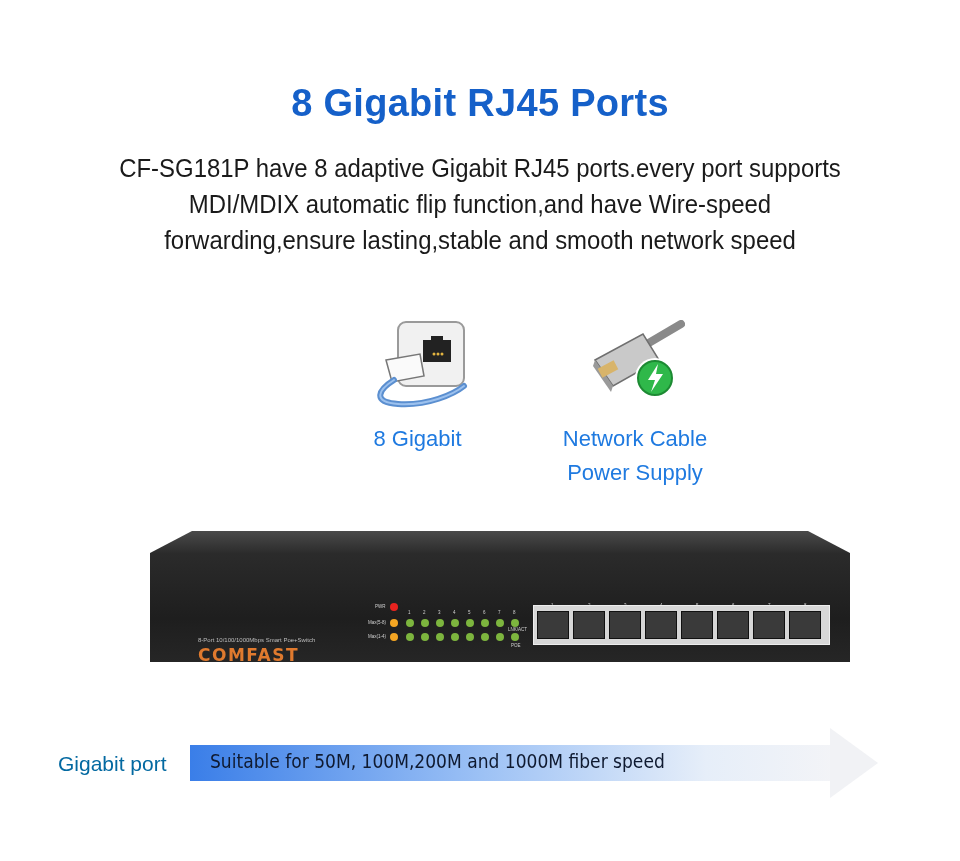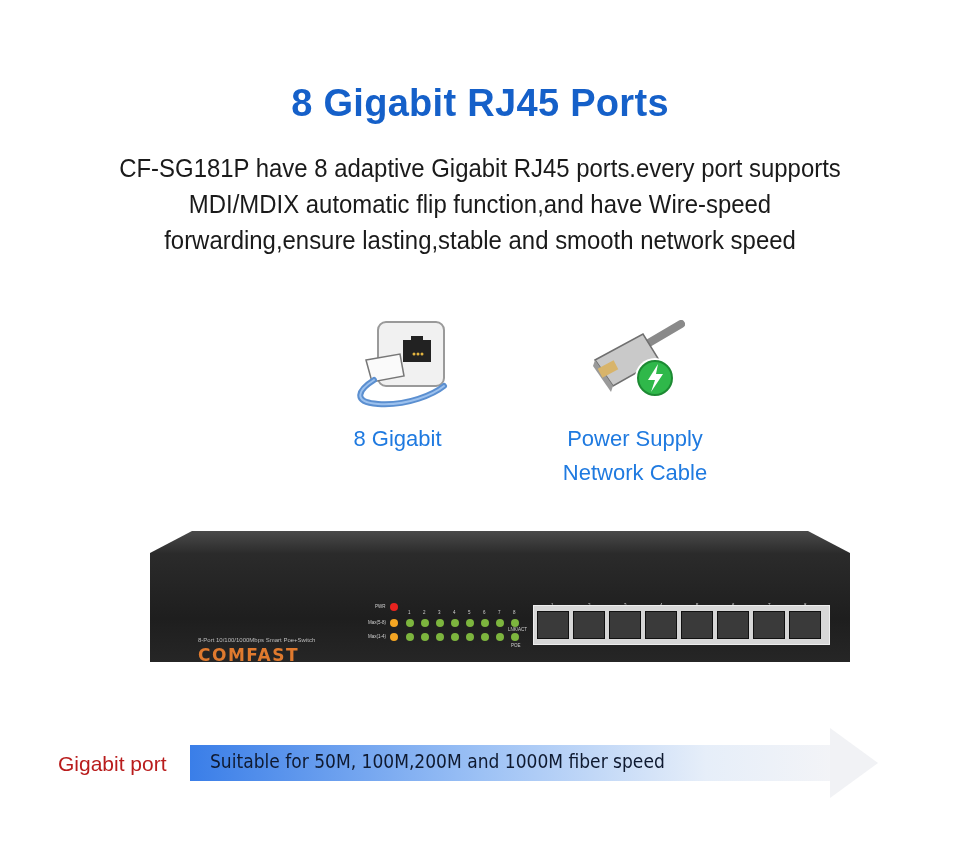--- a/index.html
+++ b/index.html
@@ -1,37 +1,37 @@
 <!DOCTYPE html>
 <html><head>
 <meta charset="utf-8">
 <style>
   html, body { margin:0; padding:0; }
   body { width:960px; height:861px; background:#ffffff; position:relative; overflow:hidden; font-family:"Liberation Sans", sans-serif; }
   .title { position:absolute; top:82px; left:0; width:960px; text-align:center; font-size:38px; font-weight:bold; color:#1560c9; letter-spacing:0.3px; }
   .desc { position:absolute; top:150px; left:0; width:960px; text-align:center; font-size:26px; line-height:36px; color:#1a1a1a; transform:scaleX(0.92); transform-origin:center; }
   .desc div { white-space:nowrap; }
   .feature { position:absolute; text-align:center; color:#1f7ae0; font-size:22px; line-height:34px; }
-  .feat1 { left:330px; top:320px; width:135px; }
+  .feat1 { left:350px; top:320px; width:135px; }
   .feat2 { left:540px; top:320px; width:190px; }
   .feat-icon { height:90px; position:relative; margin:0 auto 12px auto; }
   .switch { position:absolute; left:150px; top:531px; width:700px; height:131px; }
   .sw-top { position:absolute; left:0; top:0; width:700px; height:22px; background:linear-gradient(#4a4a4a,#2c2c2c); clip-path:polygon(6% 0, 94% 0, 100% 100%, 0 100%); }
   .sw-front { position:absolute; left:0; top:22px; width:700px; height:109px; background:linear-gradient(#2b2b2b,#1e1e1e 60%,#262626); }
   .brand { position:absolute; left:48px; top:60px; font-size:17px; font-weight:bold; letter-spacing:1.5px; color:#e07a2e; font-family:"DejaVu Sans", sans-serif;margin-top:32px; }
   .model { position:absolute; left:48px; top:84px; font-size:6px; color:#bdbdbd; }
   .led { position:absolute; width:8px; height:8px; border-radius:50%; }
   .tiny { position:absolute; font-size:4.5px; color:#d0d0d0; }
   .ports { position:absolute; left:383px; top:70px; width:295px; height:38px; background:#d7d7d7; border:1px solid #eee; }
   .port { position:absolute; top:5px; width:30px; height:26px; background:#3a3a3a; border:1px solid #111; }
   .arrow-wrap { position:absolute; left:190px; top:728px; width:690px; height:70px; }
   .arrow-bar { position:absolute; left:0; top:17px; width:645px; height:36px; background:linear-gradient(90deg,#3a7ee8 0%,#9cc1f5 45%,#e6eef9 80%,#f3f4f7 100%); }
   .arrow-head { position:absolute; left:640px; top:0; width:0; height:0; border-top:35px solid transparent; border-bottom:35px solid transparent; border-left:48px solid #f1f2f5; }
   .arrow-text { position:absolute; left:20px; top:22px; font-size:19px; color:#0f1a30; font-family:"DejaVu Sans", sans-serif; transform:scaleX(0.9); transform-origin:left; white-space:nowrap; }
-  .arrow-label { position:absolute; left:58px; top:752px; font-size:21px; color:#b91c1c; }
+  .arrow-label { position:absolute; left:58px; top:752px; font-size:21px; color:#0369a1; }
 </style>
 </head>
 <body>
 
 <div class="title">8 Gigabit RJ45 Ports</div>
 
 <div class="desc">
   <div>CF-SG181P have 8 adaptive Gigabit RJ45 ports.every port supports</div>
   <div>MDI/MDIX automatic flip function,and have Wire-speed</div>
   <div>forwarding,ensure lasting,stable and smooth network speed</div>
@@ -59,22 +59,22 @@
     <svg width="100" height="90" viewBox="0 0 100 90">
       <path d="M62 24 L96 4" stroke="#8a8a8a" stroke-width="8" stroke-linecap="round"></path>
       <path d="M10 40 L58 14 L74 40 L28 66 Z" fill="#c9c9c9" stroke="#6f6f6f" stroke-width="1.5"></path>
       <path d="M10 40 L28 66 L26 72 L8 46 Z" fill="#9a9a9a"></path>
       <rect x="14" y="44" width="18" height="10" fill="#d8b46a" transform="rotate(-28 23 49)"></rect>
       <circle cx="70" cy="58" r="20" fill="#fff"></circle>
       <circle cx="70" cy="58" r="17" fill="#2fb84a" stroke="#1d8a33" stroke-width="2"></circle>
       <path d="M73 44 L63 60 L70 60 L66 72 L78 54 L71 54 Z" fill="#fff"></path>
     </svg>
   </div>
+  <div>Network Cable</div>
   <div>Power Supply</div>
-  <div>Network Cable</div>
 </div>
 
 <div class="switch">
   <div class="sw-top"></div>
   <div class="sw-front">
     <div class="brand">COMFAST</div>
     <div class="model">8-Port 10/100/1000Mbps Smart Poe+Switch</div>
 
     <span class="tiny" style="left:225px;top:51px;">PWR</span>
     <span class="led" style="left:240px;top:50px;background:#e8231f;"></span>

